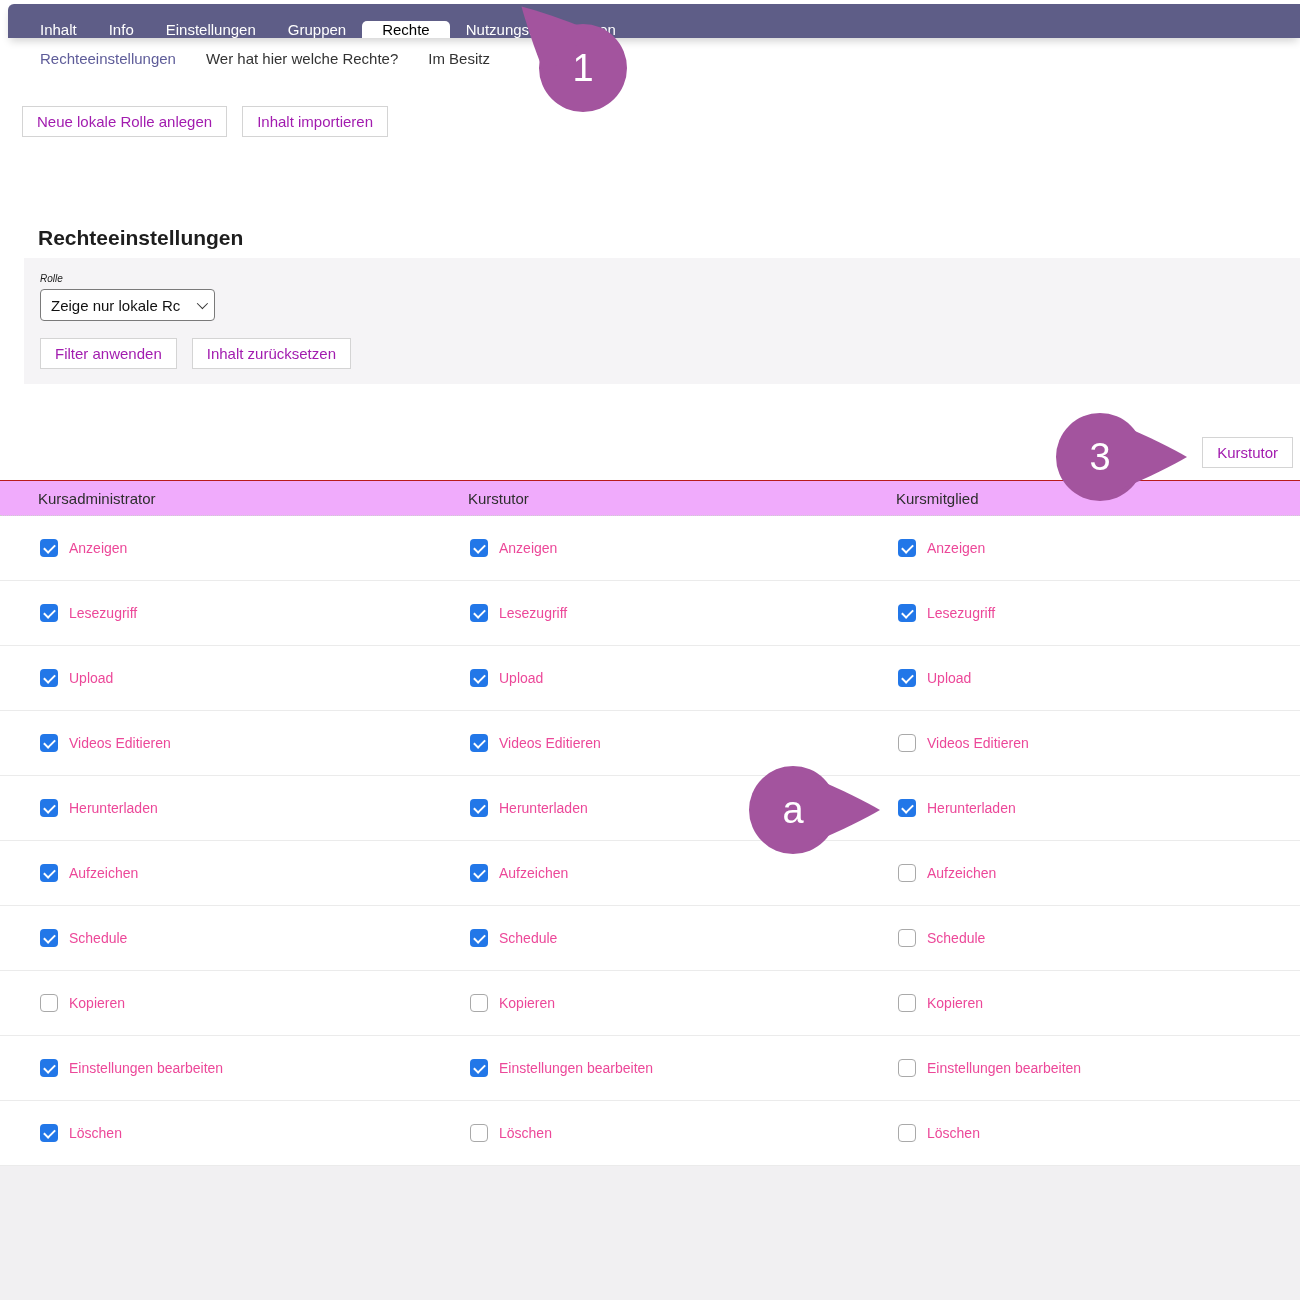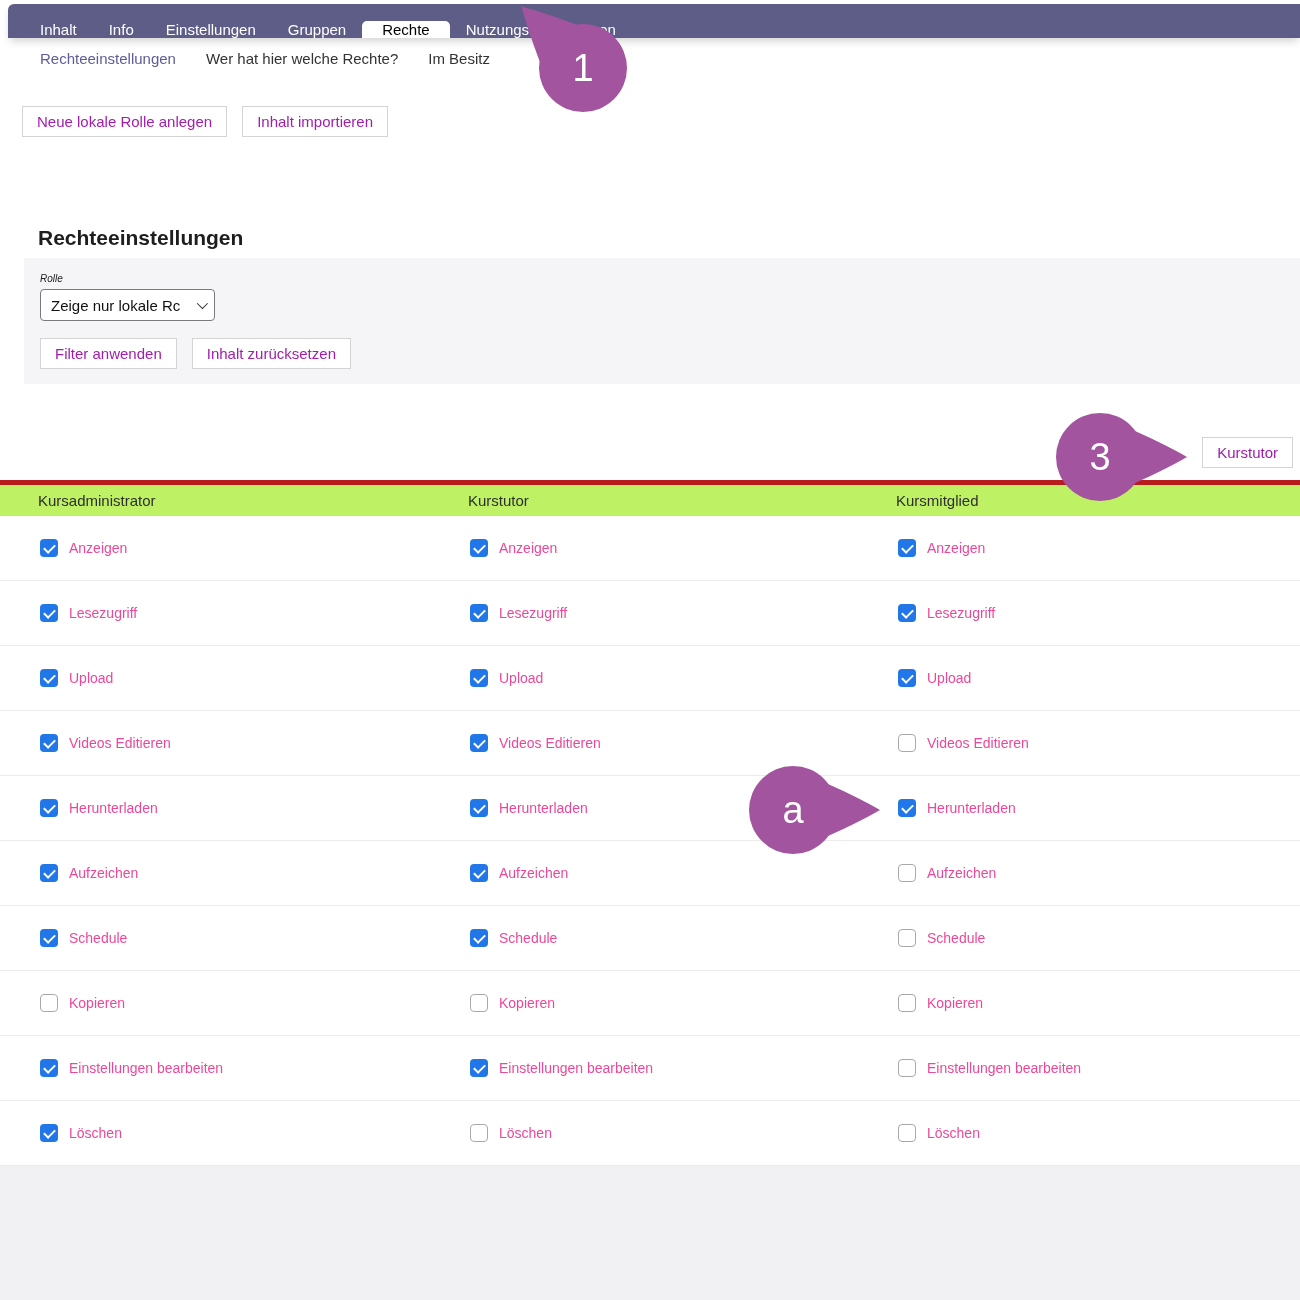--- a/index.html
+++ b/index.html
@@ -83,22 +83,22 @@
     border-right:1.8px solid #333;border-bottom:1.8px solid #333;
     transform:rotate(45deg) translateY(-2px);
   }
   .filter-buttons{display:flex;gap:15px;margin-top:17px;}
   
   .save-btn{position:absolute;right:7px;top:437px;z-index:2;}
   
   .perm-table{position:absolute;left:0;top:480px;right:0;}
   .perm-header{
     display:grid;grid-template-columns:430px 428px 1fr;
-    background:#bef264;height:36px;align-items:center;
-    border-top:5px solid #b91c1c;border-bottom:1px dotted #cfcfcf;
+    background:#f0abfc;height:36px;align-items:center;
+    border-top:1px solid #b91c1c;border-bottom:1px dotted #cfcfcf;
     font-size:15px;color:#2e2e2e;
   }
   .perm-header .hcell{padding-left:38px;}
   .perm-row{
     display:grid;grid-template-columns:430px 428px 1fr;
     height:65px;align-items:center;
     border-bottom:1px solid #ebebeb;
   }
   .perm-cell{display:flex;align-items:center;padding-left:40px;gap:11px;}
   .cb{

